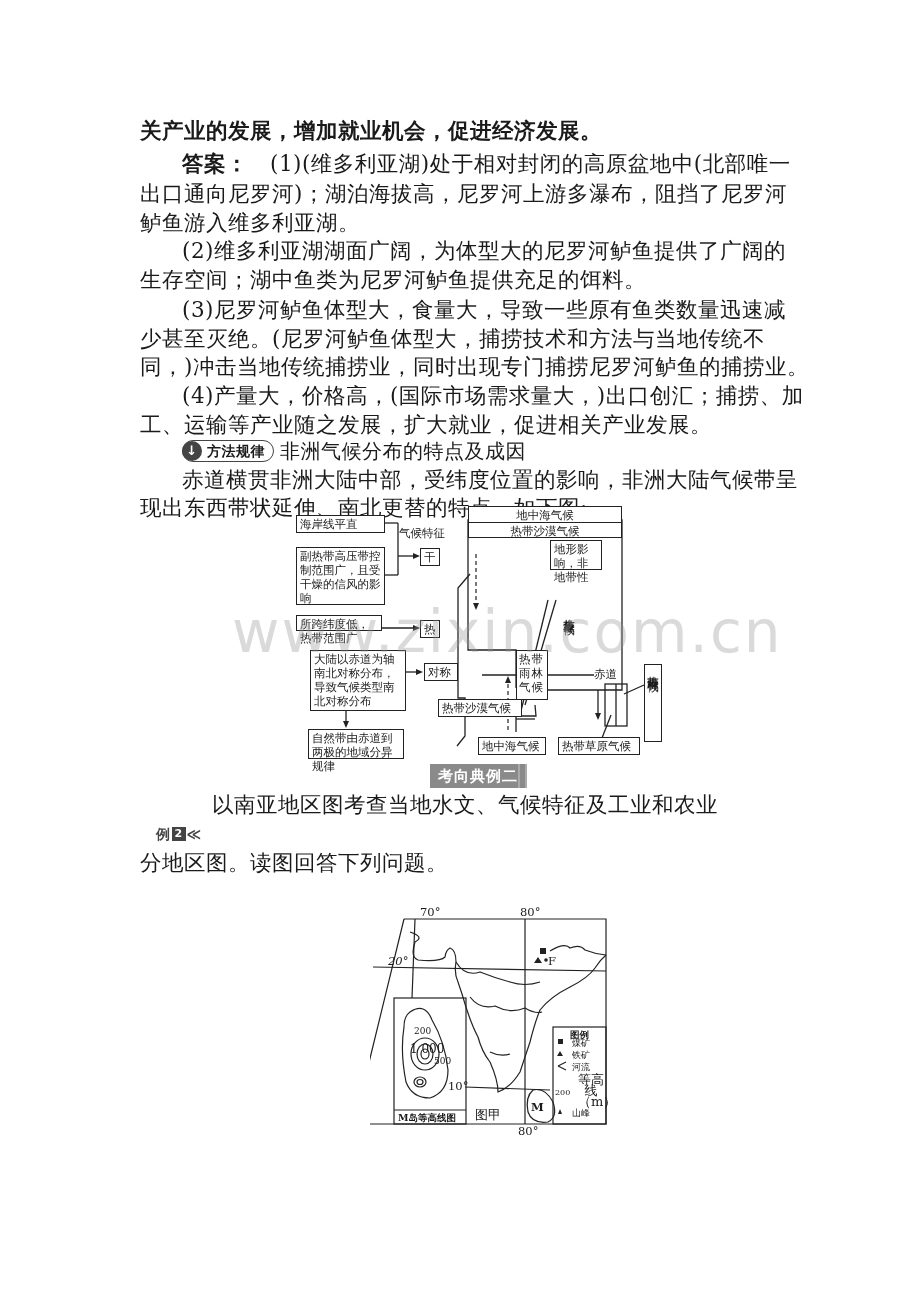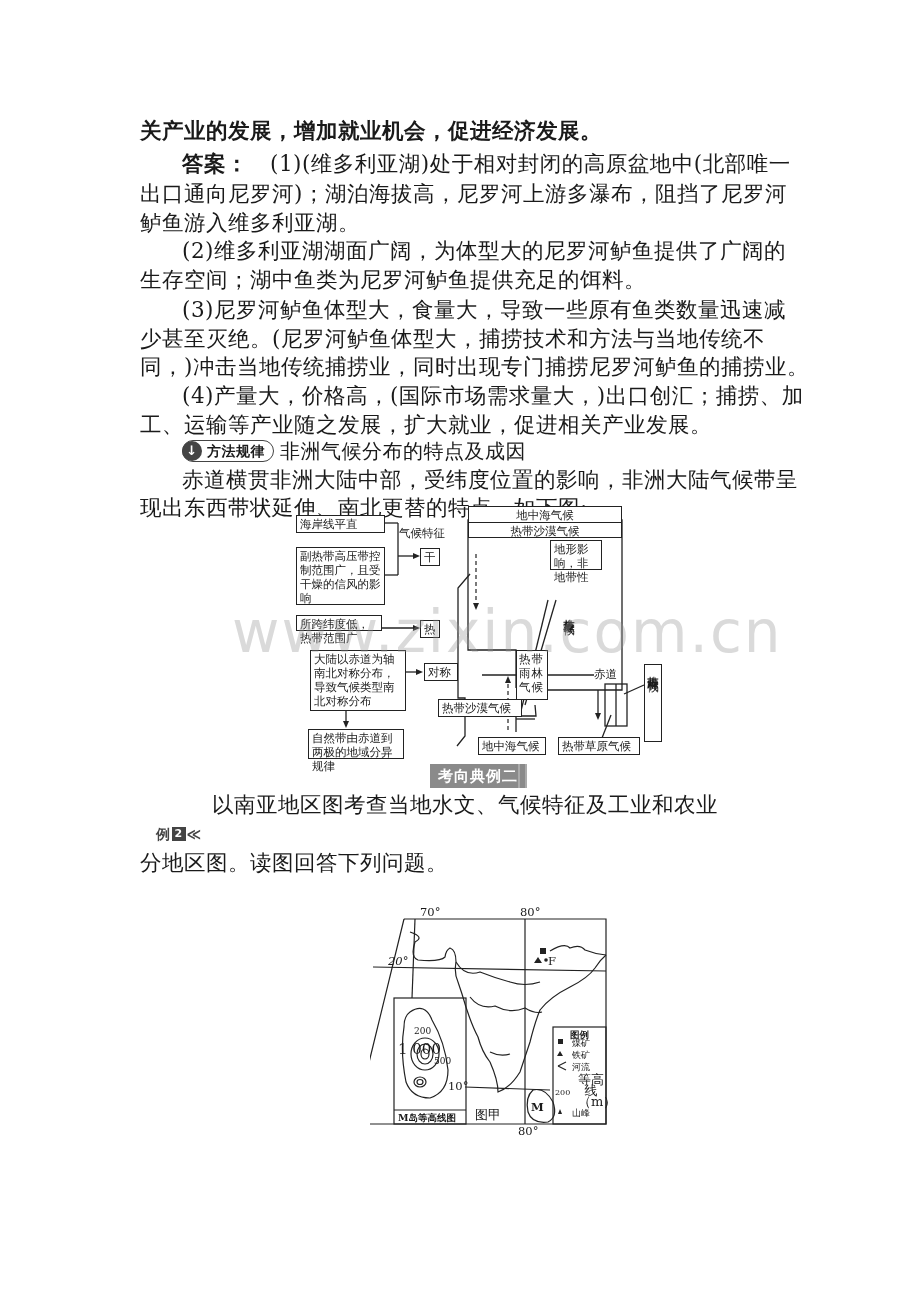--- a/index.html
+++ b/index.html
@@ -205,21 +205,21 @@
 
   <div class="lbl" style="left:50px;top:3px;">70°</div>
   <div class="lbl" style="left:150px;top:3px;">80°</div>
   <div class="lbl" style="left:18px;top:52px;font-style:italic;">20°</div>
   <div class="lbl" style="left:178px;top:52px;">F</div>
   <div class="lbl" style="left:78px;top:177px;">10°</div>
   <div class="lbl" style="left:161px;top:198px;font-weight:bold;">M</div>
   <div class="lbl" style="left:148px;top:222px;">80°</div>
 
   <div class="lbl" style="left:44px;top:122px;font-size:9px;">200</div>
-  <div class="lbl" style="left:28px;top:140px;font-size:15px;">1 000</div>
+  <div class="lbl" style="left:40px;top:140px;font-size:12px;">1 000</div>
   <div class="lbl" style="left:64px;top:152px;font-size:9px;">500</div>
   <div class="lbl" style="left:28px;top:209px;font-size:9.5px;font-weight:bold;">M岛等高线图</div>
 
   <div class="lbl" style="left:200px;top:126px;font-size:9.5px;font-weight:bold;">图例</div>
   <div class="lbl" style="left:202px;top:136px;font-size:9px;line-height:11px;">煤矿</div>
   <div class="lbl" style="left:202px;top:148px;font-size:9px;line-height:11px;">铁矿</div>
   <div class="lbl" style="left:202px;top:160px;font-size:9px;line-height:11px;">河流</div>
   <div class="lbl" style="left:185px;top:184px;font-size:8px;">200</div>
   <div class="lbl" style="left:208px;top:172px;font-size:13px;line-height:11px;width:26px;white-space:normal;text-align:center;">等高线（m）</div>
   <div class="lbl" style="left:202px;top:206px;font-size:9px;line-height:11px;">山峰</div>

